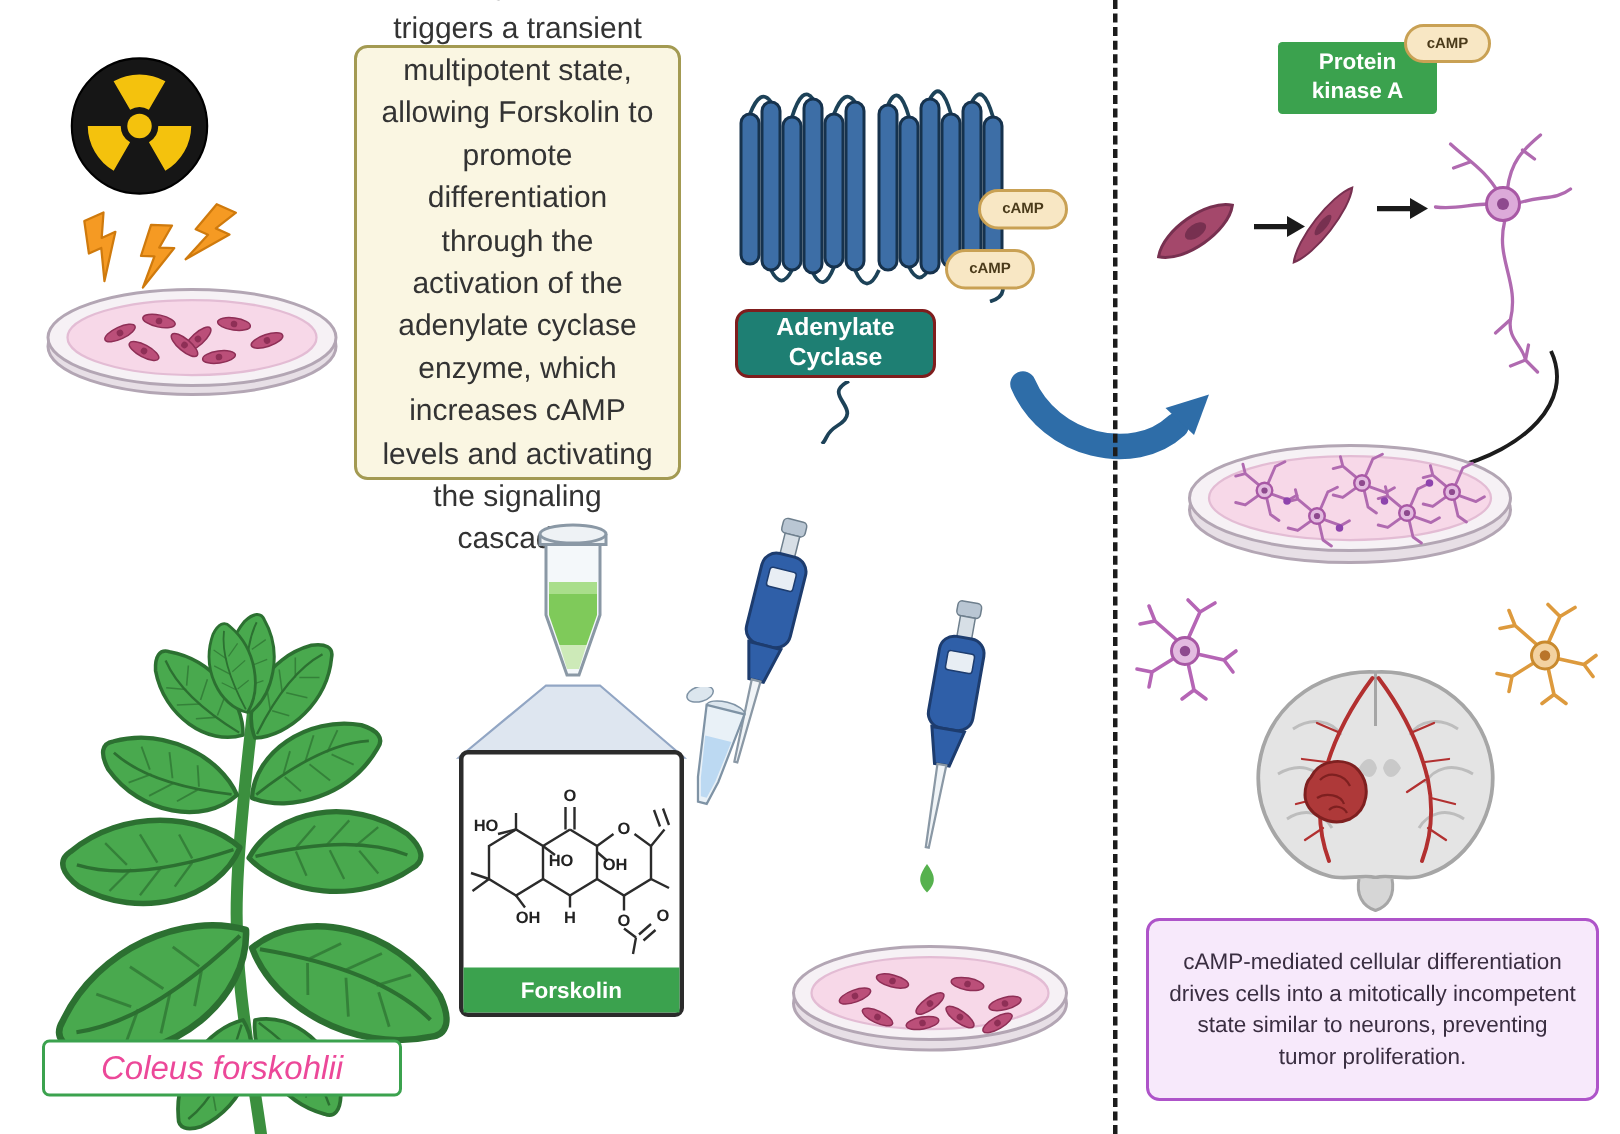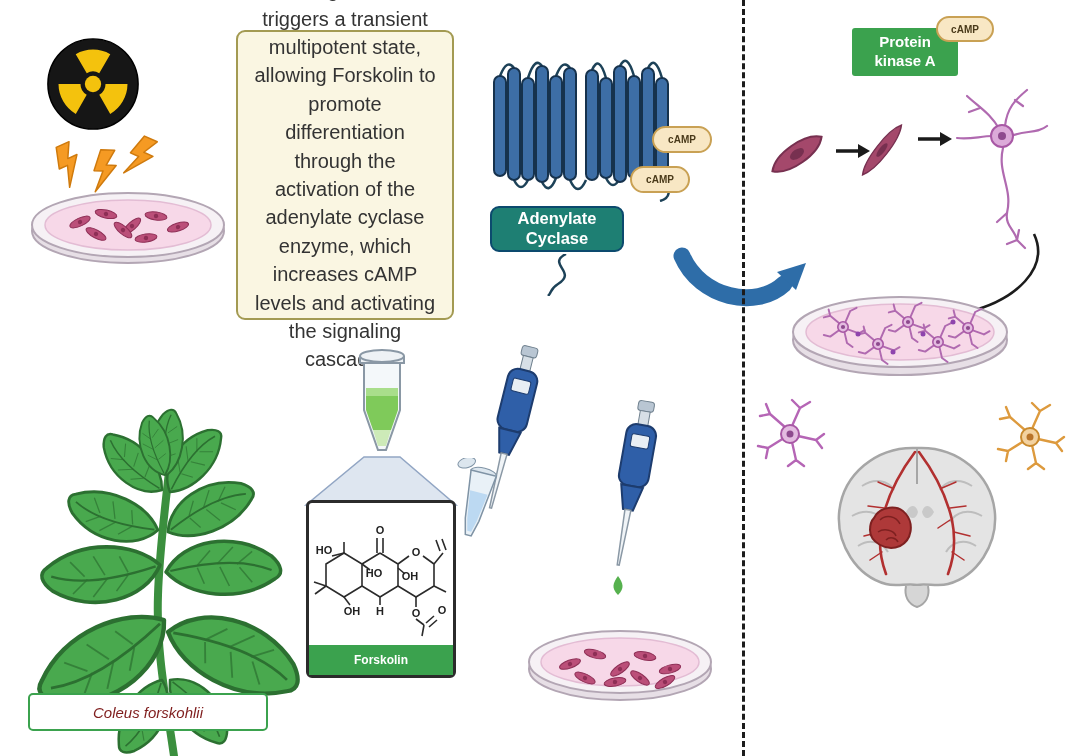--- a/index.html
+++ b/index.html
@@ -7,26 +7,26 @@
   .canvas{position:relative;width:1080px;height:756px;background:#ffffff;overflow:hidden}
   .abs{position:absolute}
   .note{border-radius:9px;display:flex;align-items:center;justify-content:center;text-align:center;
         color:#333;font-weight:500;padding:10px 12px}
   .note-cream{background:#faf6e2;border:2px solid #a39a52;font-size:20px;line-height:1.42}
   .note-purple{background:#f7e9fb;border:2px solid #ae54c9;font-size:15px;line-height:1.4;color:#3a2e41}
   .pill{background:#f8e7c4;border:2px solid #c9a154;border-radius:15px;display:flex;align-items:center;
         justify-content:center;font-size:10px;font-weight:bold;color:#4a3a1a}
   .badge-green{background:#3ba24e;border-radius:3px;color:#fff;font-weight:bold;font-size:15px;
         display:flex;align-items:center;justify-content:center;text-align:center;line-height:1.25;padding:4px}
-  .teal-label{background:#1e7f73;border:2px solid #0c4a6e;border-radius:9px;color:#fff;font-weight:bold;
+  .teal-label{background:#1e7f73;border:2px solid #7f1d1d;border-radius:9px;color:#fff;font-weight:bold;
         font-size:16.5px;display:flex;align-items:center;justify-content:center;text-align:center;line-height:1.2}
   .plant-label{background:#fff;border:2px solid #3ba24e;border-radius:5px;display:flex;align-items:center;
-        justify-content:center;font-style:italic;font-size:15px;color:#7f1d1d}
+        justify-content:center;font-style:italic;font-size:22px;color:#ec4899}
   .forskolin-box{background:#fff;border:3px solid #2b2b2b;border-radius:6px}
-  .forskolin-band{background:#3ba24e;color:#fff;font-weight:bold;font-size:12px;display:flex;
+  .forskolin-band{background:#3ba24e;color:#fff;font-weight:bold;font-size:15px;display:flex;
         align-items:center;justify-content:center}
   .divider{border-left:3px dashed #1c1c1c}
 </style>
 </head>
 <body>
 
 <div class="canvas">
 
   <svg class="abs" style="left:45px;top:36px;width:96px;height:96px" viewBox="0 0 100 100">
     <defs>
@@ -388,14 +388,15 @@
       <path d="M70 52 L56 46 M62 72 L46 70 M58 96 L42 100 M60 116 L48 124 M62 84 L74 92" stroke-width="1.5"></path>
       <path d="M97 16 C112 36 124 58 130 84 C134 104 132 122 126 138" stroke-width="2.6"></path>
       <path d="M120 52 L134 46 M128 72 L144 70 M132 96 L148 100 M130 116 L142 124 M128 84 L116 92" stroke-width="1.5"></path>
     </g>
     <g>
       <path d="M52 82 C58 70 76 68 84 78 C92 88 90 104 78 110 C64 116 48 106 48 94 C48 89 49 85 52 82 Z" fill="#ae3939" stroke="#7e2020" stroke-width="2"></path>
       <path d="M58 84 C64 78 74 80 78 88 M56 96 C62 92 72 94 74 100 M64 104 C68 100 74 102 76 106" stroke="#7e2020" stroke-width="1.5" fill="none"></path>
     </g>
   </svg>
 
+  <div class="abs note note-purple" style="left:764px;top:612px;width:302px;height:122px">cAMP-mediated cellular differentiation drives cells into a mitotically incompetent state similar to neurons, preventing tumor proliferation.</div>
 
 </div>
 
 </body></html>

